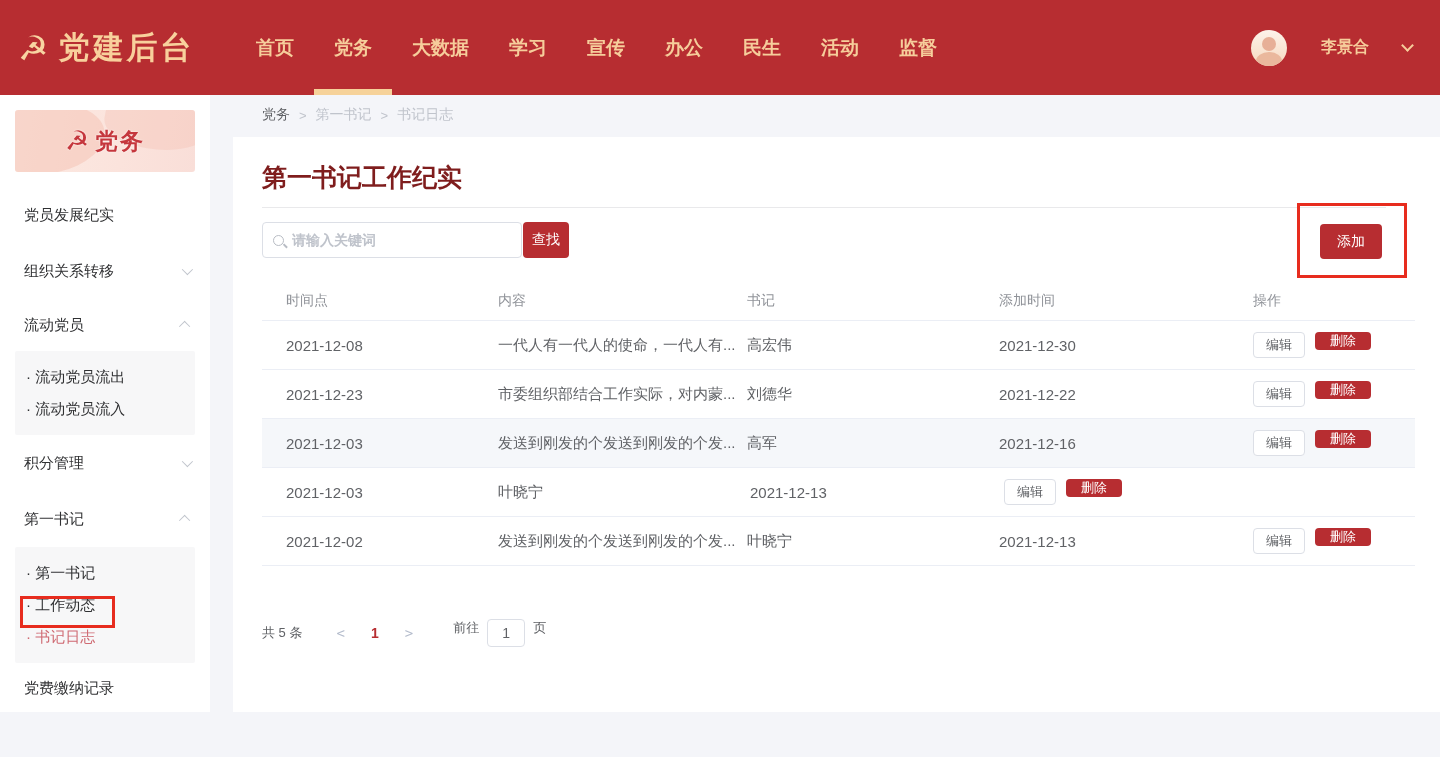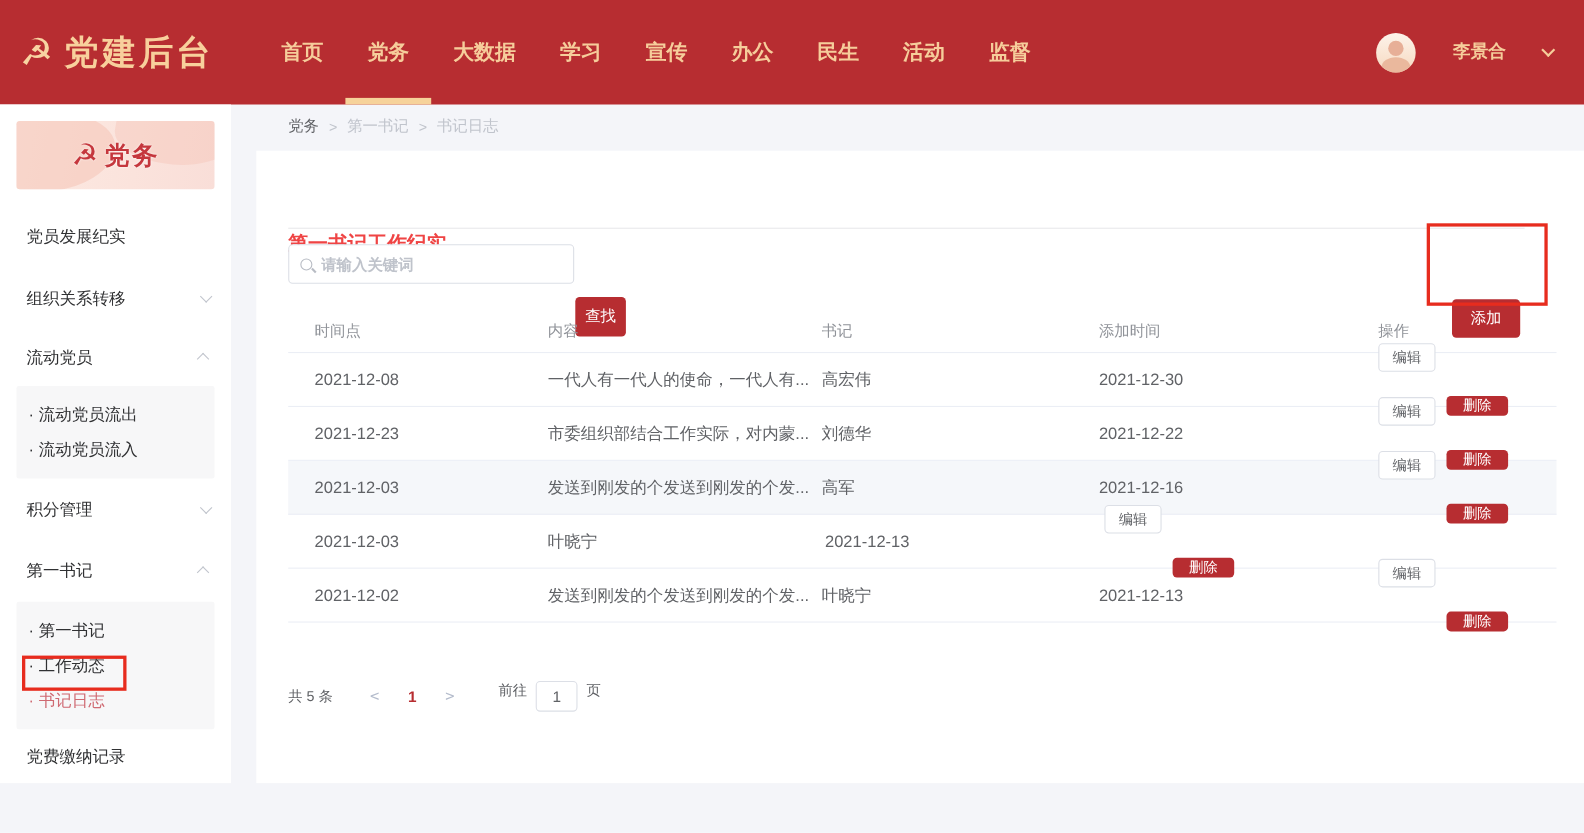--- a/index.html
+++ b/index.html
@@ -78,37 +78,37 @@
   .menu-item.short { height:50px; }
   
   .annotation { position:absolute; border:3px solid #e72c1e; background:transparent; z-index:50; pointer-events:none; }
   
   .breadcrumb { position:absolute; left:262px; top:106px; font-size:14px; color:#c0c4cc;
     display:flex; align-items:center; gap:9px; }
   .breadcrumb .bc-first { color:#606266; }
   .breadcrumb .sep { color:#c0c4cc; font-size:13px; }
   
   .card { position:absolute; left:233px; top:137px; width:1207px; height:575px; background:#ffffff; }
-  .page-title { position:absolute; left:29px; top:24px; font-size:18px; font-weight:bold; color:#ef4444;margin-top:48px; }
+  .page-title { position:absolute; left:29px; top:24px; font-size:25px; font-weight:bold; color:#7f1d1d; }
   .title-divider { position:absolute; left:29px; top:70px; width:1124px; height:1px; background:#e9e9eb; }
   .search-row { position:absolute; left:29px; top:85px; height:36px; display:flex; }
   .search-input {
     width:260px; height:36px; border:1px solid #dcdfe6; border-radius:4px;
     display:flex; align-items:center; padding:0 10px; background:#fff;
   }
   .search-icon { width:11px; height:11px; border:1.5px solid #b8bcc4; border-radius:50%;
     position:relative; margin-right:8px; flex:none; }
   .search-icon::after { content:""; position:absolute; left:9px; top:9px; width:5px; height:1.5px;
     background:#b8bcc4; transform:rotate(45deg); }
   .search-input input { border:none; outline:none; font-size:14px; color:#606266; width:200px;
     font-family:inherit; background:transparent;font-weight:bold; }
   .search-input input::placeholder { color:#bfc3cb; }
   .btn-red {
     background:#b72d31; color:#ffffff; border:none; border-radius:4px;
-    font-size:14px; font-family:inherit; cursor:pointer;margin-top:48px;
+    font-size:14px; font-family:inherit; cursor:pointer;
   }
   .btn-find { width:46px; height:36px; margin-left:1px; }
   .btn-add { position:absolute; left:1087px; top:87px; width:62px; height:35px; }
   
   .table { position:absolute; left:29px; top:144px; width:1153px; font-size:14px; }
   .t-row { display:flex; align-items:center; border-bottom:1px solid #ebeef5; }
   .t-head { height:40px; color:#909399; }
   .t-body-row { height:49px; color:#606266; font-size:15px; }
   .t-body-row.striped { background:#f5f7fa; }
   .col-time   { width:236px; padding-left:24px; }

